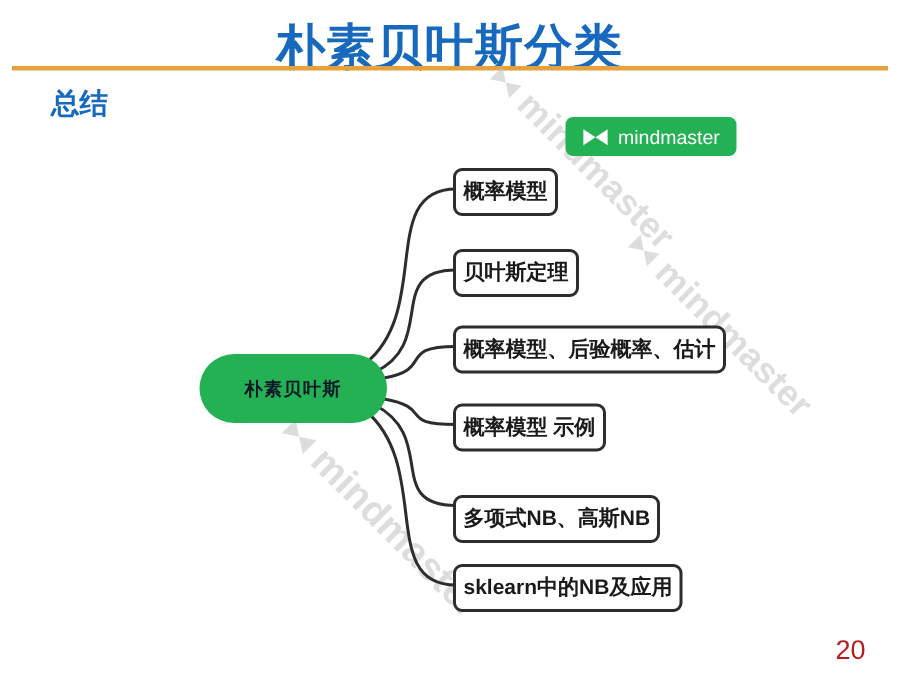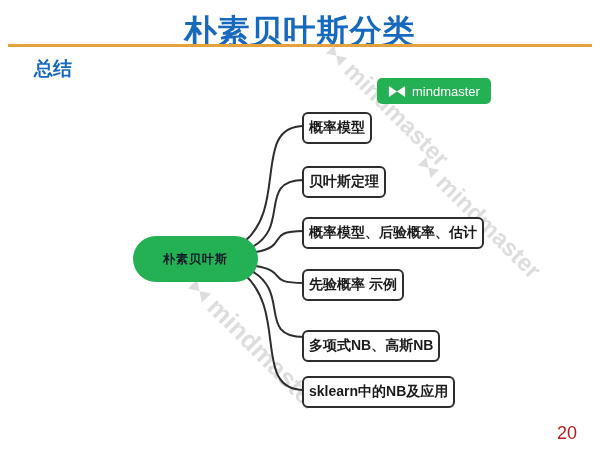--- a/index.html
+++ b/index.html
@@ -162,19 +162,19 @@
         </svg>
     </span>
     <span>mindmaster</span>
   </div>
 
   <div class="root-node">朴素贝叶斯</div>
 
   <div class="branch-box" style="top:112px;">概率模型</div>
   <div class="branch-box" style="top:166px;">贝叶斯定理</div>
   <div class="branch-box" style="top:217px;">概率模型、后验概率、估计</div>
-  <div class="branch-box" style="top:269px;">先验概率 示例</div>
+  <div class="branch-box" style="top:269px;">概率模型 示例</div>
   <div class="branch-box" style="top:330px;">多项式NB、高斯NB</div>
   <div class="branch-box" style="top:376px;">sklearn中的NB及应用</div>
 
   <div class="page-number">20</div>
 
 </div>
 
 </body></html>

